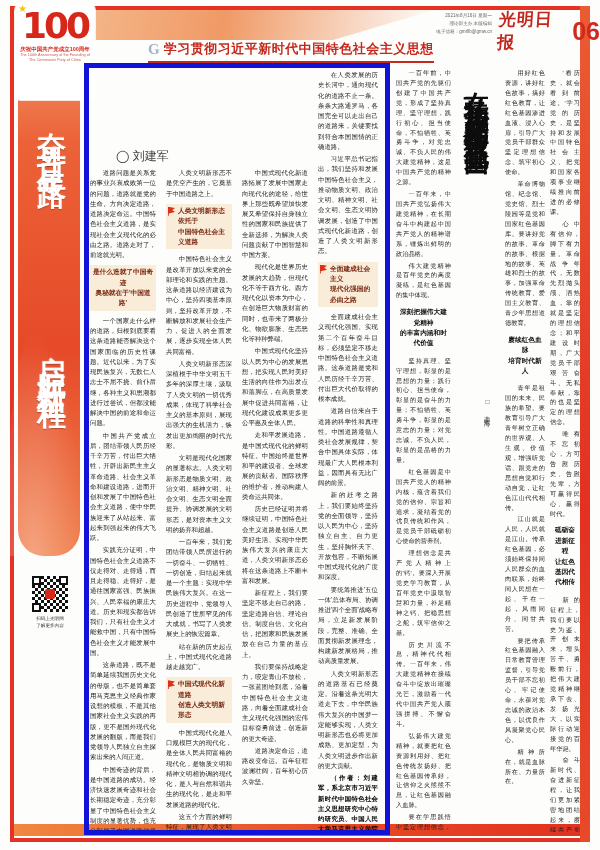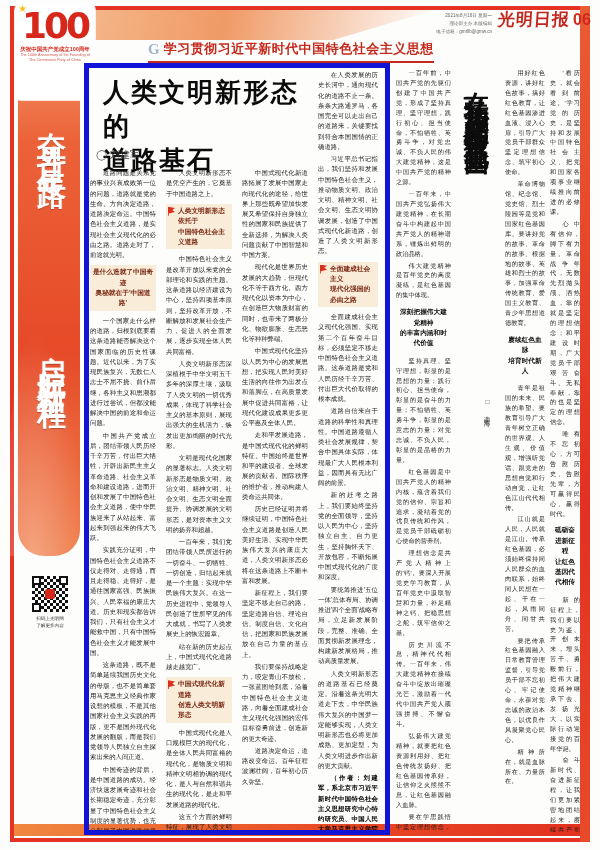--- a/index.html
+++ b/index.html
@@ -37,28 +37,28 @@
   
   .banner{position:absolute;left:148px;top:40px;display:flex;align-items:center;gap:4px;
          padding-bottom:3px;border-bottom:2px solid #c5291c;z-index:4;}
   .g-logo{font-size:15px;font-weight:900;color:#9fb3cc;line-height:1;font-family:"Liberation Serif",serif;}
   .banner-text{font-size:13px;font-weight:bold;color:#c5291c;letter-spacing:.5px;white-space:nowrap;}
   .dateline{position:absolute;left:392px;top:12px;width:100px;font-size:4.6px;color:#666;
          text-align:right;line-height:1.7;}
   .masthead{position:absolute;left:498px;top:8px;display:flex;align-items:center;}
   .paper-name{font-family:"Liberation Serif",serif;font-size:17px;font-weight:bold;color:#c2271d;
          letter-spacing:1px;transform:skewX(-4deg);}
-  .page-no{font-size:16px;font-weight:900;color:#d0291d;margin-left:3px;line-height:1;}
+  .page-no{font-size:25px;font-weight:900;color:#d0291d;margin-left:3px;line-height:1;}
   
   .highlight-box{position:absolute;left:84px;top:63px;width:296px;height:762px;
          border:5px solid #1113d6;z-index:9;pointer-events:none;}
   
   .main-title{position:absolute;left:103px;top:76px;width:210px;font-size:26px;font-weight:900;
          color:#0b0b0b;line-height:1.3;letter-spacing:2px;z-index:2;}
-  .byline{position:absolute;left:96px;top:148px;font-size:10px;color:#444;z-index:2;}
+  .byline{position:absolute;left:116px;top:148px;font-size:12px;color:#444;z-index:2;}
   .col{position:absolute;overflow:hidden;}
   .col.c1{left:90px;top:168px;width:66px;height:662px;}
   .col.c2{left:166px;top:168px;width:66px;height:662px;}
   .col.c3{left:242px;top:168px;width:66px;height:662px;}
   .col.c4{left:318px;top:70px;width:60px;height:760px;}
   .para{font-size:6.4px;line-height:1.6;text-align:justify;color:#1c1c1c;margin:0 0 2px;text-indent:2em;}
   .para.note{font-weight:bold;color:#000;}
   .subhead{margin:5px 0;padding:2px;}
   .subhead.flag{background:#f9ecd9;display:flex;gap:3px;align-items:flex-start;}
   .subhead.tint{background:#f9ecd9;text-align:center;}
@@ -120,24 +120,20 @@
     <div>2021年8月16日 星期一</div>
     <div>理论部主办 本版编辑</div>
     <div>电子信箱：gmrllb@gmw.cn</div>
   </div>
 
   <div class="masthead">
     <span class="paper-name">光明日报</span>
     <span class="page-no">06</span>
   </div>
 
-  <div class="main-title">
-    <div>人类文明新形态的</div>
-    <div>道路基石</div>
-  </div>
   <div class="byline">◯ 刘建军</div>
 
   <div class="col c1">
       <p class="para">道路问题是关系党的事业兴衰成败第一位的问题，道路就是党的生命。方向决定道路，道路决定命运。中国特色社会主义道路，是实现社会主义现代化的必由之路。道路走对了，前途就光明。</p>
       <div class="subhead tint">
         <div>
           <div class="line">是什么造就了中国奇迹</div>
           <div class="line">奥秘就在于'中国道路'</div>
         </div>
       </div>

